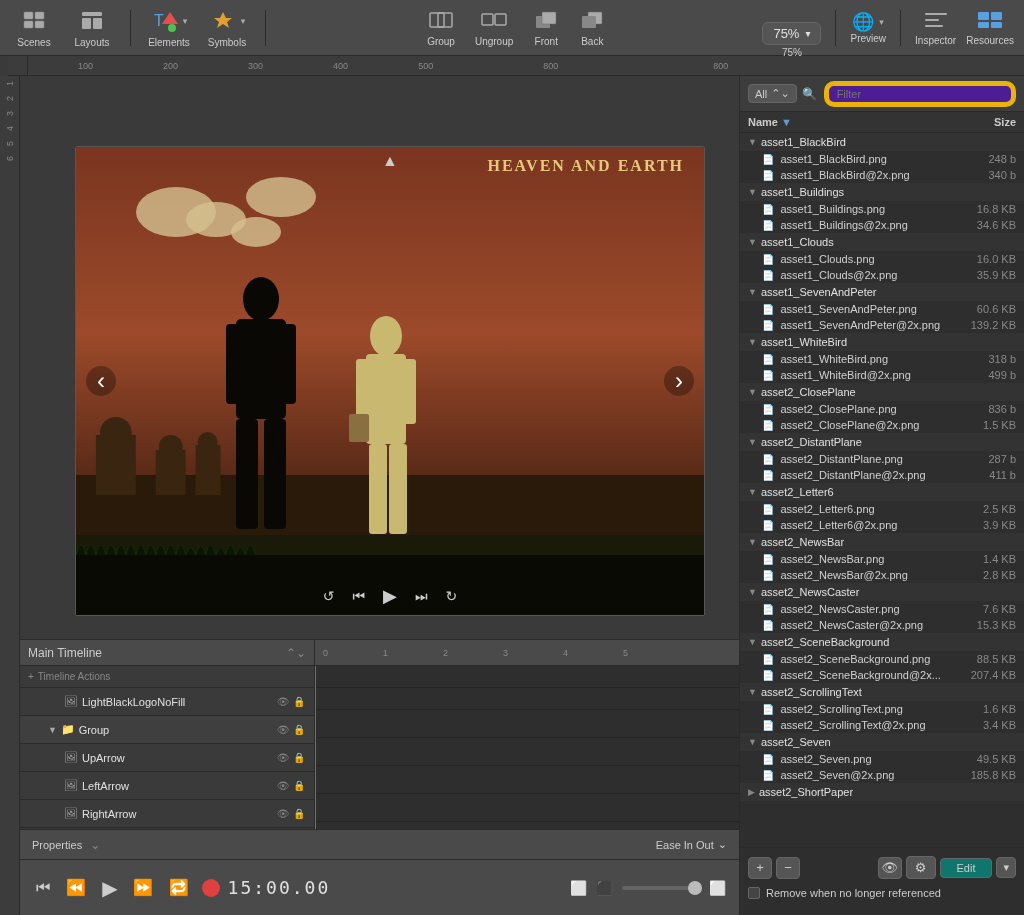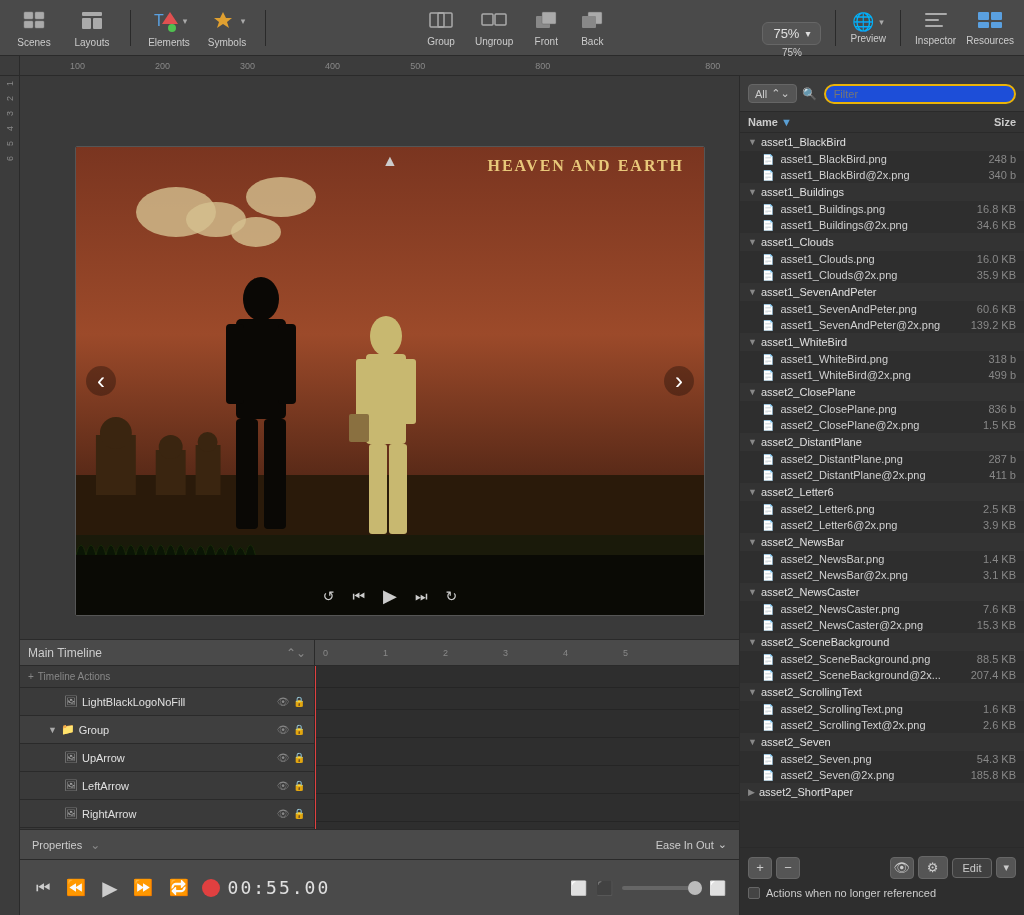--- a/index.html
+++ b/index.html
@@ -77,21 +77,21 @@
     .eye-icon { font-size: 10px; color: #888; cursor: pointer; }
     .lock-icon { font-size: 10px; color: #888; cursor: pointer; }
     .fold-icon { font-size: 9px; color: #aaa; cursor: pointer; }
 
     .sub-actions { height: 22px; display: flex; align-items: center; padding: 0 8px; border-bottom: 1px solid #2a2a2a; font-size: 10px; color: #888; cursor: pointer; }
 
     
     .right-panel { width: 285px; flex-shrink: 0; background: #2e2e2e; border-left: 1px solid #2a2a2a; display: flex; flex-direction: column; height: 100%; }
     .panel-toolbar { height: 36px; background: #3c3c3c; display: flex; align-items: center; padding: 0 8px; gap: 6px; border-bottom: 1px solid #2a2a2a; }
     .filter-select { background: #555; border: 1px solid #666; border-radius: 4px; color: #ccc; font-size: 11px; padding: 2px 6px; display: flex; align-items: center; gap: 4px; cursor: pointer; }
-    .filter-input { flex: 1; background: #1d4ed8; border: 2px solid #eab308; border-radius: 10px; color: #ccc; font-size: 11px; padding: 2px 8px; }
+    .filter-input { flex: 1; background: #4c1d95; border: 5px solid #eab308; border-radius: 10px; color: #ccc; font-size: 11px; padding: 2px 8px; }
     .filter-icon { color: #888; font-size: 12px; }
 
     .panel-list-header { display: flex; align-items: center; padding: 4px 8px; border-bottom: 1px solid #2a2a2a; background: #333; }
     .col-name { flex: 1; font-size: 11px; color: #ccc; font-weight: 600; display: flex; align-items: center; gap: 3px; }
     .col-size { width: 70px; text-align: right; font-size: 11px; color: #ccc; font-weight: 600; }
 
     .asset-list { flex: 1; overflow-y: auto; }
     .asset-group { }
     .asset-group-header { display: flex; align-items: center; padding: 3px 8px; background: #333; cursor: pointer; }
     .asset-group-label { font-size: 11px; color: #e0e0e0; font-weight: 500; flex: 1; }
@@ -100,21 +100,21 @@
     .asset-file-icon { color: #888; font-size: 10px; margin-right: 6px; }
     .asset-name { flex: 1; font-size: 11px; color: #d0d0d0; }
     .asset-size { width: 70px; text-align: right; font-size: 11px; color: #888; }
 
     
     .panel-bottom { padding: 8px; border-top: 1px solid #2a2a2a; background: #2e2e2e; }
     .panel-actions { display: flex; align-items: center; gap: 4px; margin-bottom: 8px; }
     .action-btn { background: #555; border: 1px solid #666; border-radius: 4px; padding: 3px 8px; font-size: 13px; color: #ccc; cursor: pointer; display: flex; align-items: center; justify-content: center; }
     .action-btn.icon-only { width: 24px; height: 22px; }
     .spacer-h { flex: 1; }
-    .edit-btn { background: #404040; border: 1px solid #666; border-radius: 4px; padding: 3px 10px; font-size: 11px; color: #ccc; cursor: pointer; }
+    .edit-btn { background: #0f766e; border: 1px solid #666; border-radius: 4px; padding: 3px 16px; font-size: 11px; color: #ccc; cursor: pointer; }
     .more-btn { background: #555; border: 1px solid #666; border-radius: 4px; padding: 3px 6px; font-size: 11px; color: #ccc; cursor: pointer; }
 
     .remove-check { display: flex; align-items: center; gap: 6px; margin-bottom: 8px; }
     .checkbox { width: 12px; height: 12px; border: 1px solid #666; border-radius: 2px; background: #444; flex-shrink: 0; }
     .check-label { font-size: 11px; color: #ccc; }
 
     .dup-btn { width: 100%; background: #555; border: 1px solid #666; border-radius: 6px; padding: 6px; font-size: 13px; color: #e0e0e0; cursor: pointer; text-align: center; }
 
     
     .properties-bar { height: 30px; background: #4a4a4a; border-top: 1px solid #2a2a2a; display: flex; align-items: center; padding: 0 12px; gap: 8px; }
@@ -264,21 +264,21 @@
           <rect x="14" y="2" width="11" height="8" rx="1" fill="#5aa0e0"></rect>
           <rect x="1" y="12" width="11" height="6" rx="1" fill="#5aa0e0"></rect>
           <rect x="14" y="12" width="11" height="6" rx="1" fill="#5aa0e0"></rect>
         </svg>
       </div>
       <span>Resources</span>
     </div>
   </div>
 </div>
 
-<div style="display:flex;">
+<div style="display:flex;padding-left:8px;">
   <div style="width:20px;height:20px;background:#3c3c3c;border-bottom:1px solid #2a2a2a;border-right:1px solid #2a2a2a;"></div>
   <div class="ruler-h" style="flex:1;">
     <span class="ruler-mark" style="margin-right:70px;">100</span>
     <span class="ruler-mark" style="margin-right:70px;">200</span>
     <span class="ruler-mark" style="margin-right:70px;text-align:right;">300</span>
     <span class="ruler-mark" style="margin-right:70px;">400</span>
     <span class="ruler-mark" style="margin-right:110px;">500</span>
     <span class="ruler-mark" style="margin-right:70px;">800</span>
     <span class="ruler-mark" style="margin-right:70px;margin-top:28px;">700</span>
     <span class="ruler-mark">800</span>
@@ -374,21 +374,21 @@
       </div>
     </div>
 
     <div class="transport-bar">
       <span class="transport-btn">⏮</span>
       <span class="transport-btn">⏪</span>
       <span class="transport-btn" style="font-size:20px;">▶</span>
       <span class="transport-btn">⏩</span>
       <span class="transport-btn">🔁</span>
       <div class="record-btn"></div>
-      <span class="time-display">00:55.00</span>
+      <span class="time-display">15:00.00</span>
       <div class="transport-spacer"></div>
       <span class="video-icon">⬜</span>
       <span style="font-size:14px;color:#888;">⬛</span>
       <div class="transport-slider">
         <div class="transport-slider-thumb"></div>
       </div>
       <span style="font-size:14px;color:#888;">⬜</span>
     </div>
 
     <div class="timeline-section">
@@ -655,21 +655,21 @@
       <span class="asset-group-label">asset2_NewsBar</span>
     </div>
           <div class="asset-item">
           <span class="asset-file-icon">📄</span>
           <span class="asset-name">asset2_NewsBar.png</span>
           <span class="asset-size">1.4 KB</span>
         </div>
           <div class="asset-item">
           <span class="asset-file-icon">📄</span>
           <span class="asset-name">asset2_NewsBar@2x.png</span>
-          <span class="asset-size">3.1 KB</span>
+          <span class="asset-size">2.8 KB</span>
         </div>
         </div>
         <div class="asset-group">
           <div class="asset-group-header">
       <span class="asset-arrow">▼</span>
       <span class="asset-group-label">asset2_NewsCaster</span>
     </div>
           <div class="asset-item">
           <span class="asset-file-icon">📄</span>
           <span class="asset-name">asset2_NewsCaster.png</span>
@@ -703,32 +703,32 @@
       <span class="asset-group-label">asset2_ScrollingText</span>
     </div>
           <div class="asset-item">
           <span class="asset-file-icon">📄</span>
           <span class="asset-name">asset2_ScrollingText.png</span>
           <span class="asset-size">1.6 KB</span>
         </div>
           <div class="asset-item">
           <span class="asset-file-icon">📄</span>
           <span class="asset-name">asset2_ScrollingText@2x.png</span>
-          <span class="asset-size">2.6 KB</span>
+          <span class="asset-size">3.4 KB</span>
         </div>
         </div>
         <div class="asset-group">
           <div class="asset-group-header">
       <span class="asset-arrow">▼</span>
       <span class="asset-group-label">asset2_Seven</span>
     </div>
           <div class="asset-item">
           <span class="asset-file-icon">📄</span>
           <span class="asset-name">asset2_Seven.png</span>
-          <span class="asset-size">54.3 KB</span>
+          <span class="asset-size">49.5 KB</span>
         </div>
           <div class="asset-item">
           <span class="asset-file-icon">📄</span>
           <span class="asset-name">asset2_Seven@2x.png</span>
           <span class="asset-size">185.8 KB</span>
         </div>
         </div>
         <div class="asset-group">
           <div class="asset-group-header">
       <span class="asset-arrow">▶</span>
@@ -742,18 +742,18 @@
         <button class="action-btn icon-only">+</button>
         <button class="action-btn icon-only">−</button>
         <div class="spacer-h"></div>
         <button class="action-btn icon-only">👁</button>
         <button class="action-btn">⚙</button>
         <button class="edit-btn">Edit</button>
         <button class="more-btn">▾</button>
       </div>
       <div class="remove-check">
         <div class="checkbox"></div>
-        <span class="check-label">Actions when no longer referenced</span>
+        <span class="check-label">Remove when no longer referenced</span>
       </div>
     </div>
   </div>
 
 </div>
 
 </body></html>

